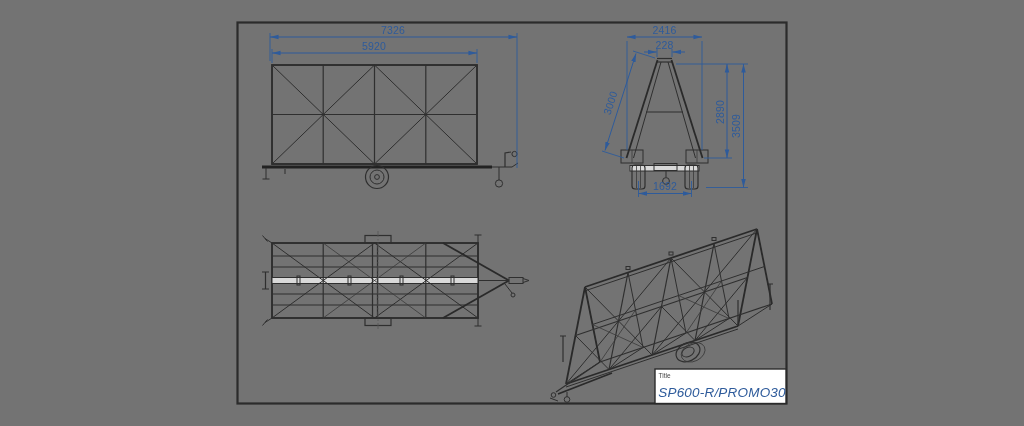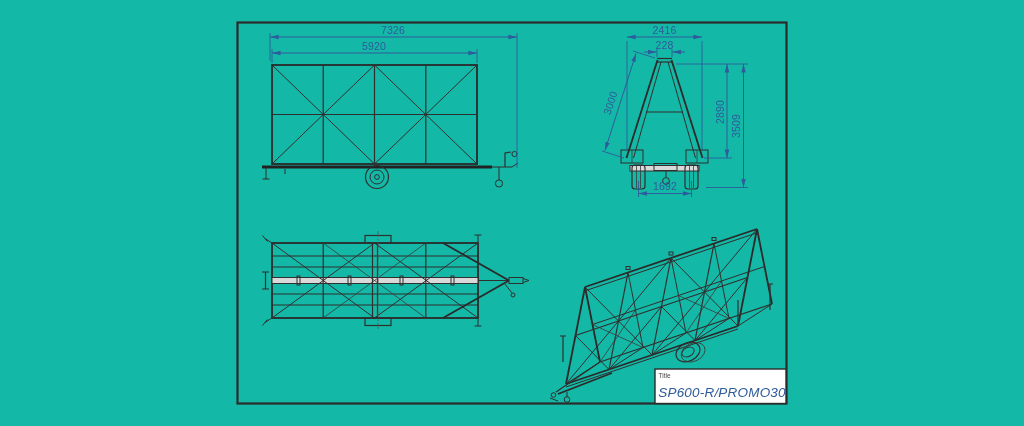--- a/index.html
+++ b/index.html
@@ -1,16 +1,16 @@
 <!DOCTYPE html>
 <html><head>
 <meta charset="utf-8">
 <style>
   html,body{margin:0;padding:0;background:#ffffff;}
-  .canvas{position:relative;width:1024px;height:426px;background:#14b8a6;overflow:hidden;
+  .canvas{position:relative;width:1024px;height:426px;background:#737373;overflow:hidden;
           font-family:"Liberation Sans",sans-serif;}
   svg{position:absolute;inset:0;}
   
   .s1 {stroke:#2f2f2f;stroke-width:1;fill:none;}
   .s12{stroke:#2f2f2f;stroke-width:1.2;fill:none;}
   .s18{stroke:#2a2a2a;stroke-width:1.8;fill:none;}
   .s3 {stroke:#222222;stroke-width:3.2;fill:none;}
   .thin{stroke:#3a3a3a;stroke-width:0.8;fill:none;}
   .grayfill{fill:#d9d9d9;stroke:#2f2f2f;stroke-width:1;}
   

